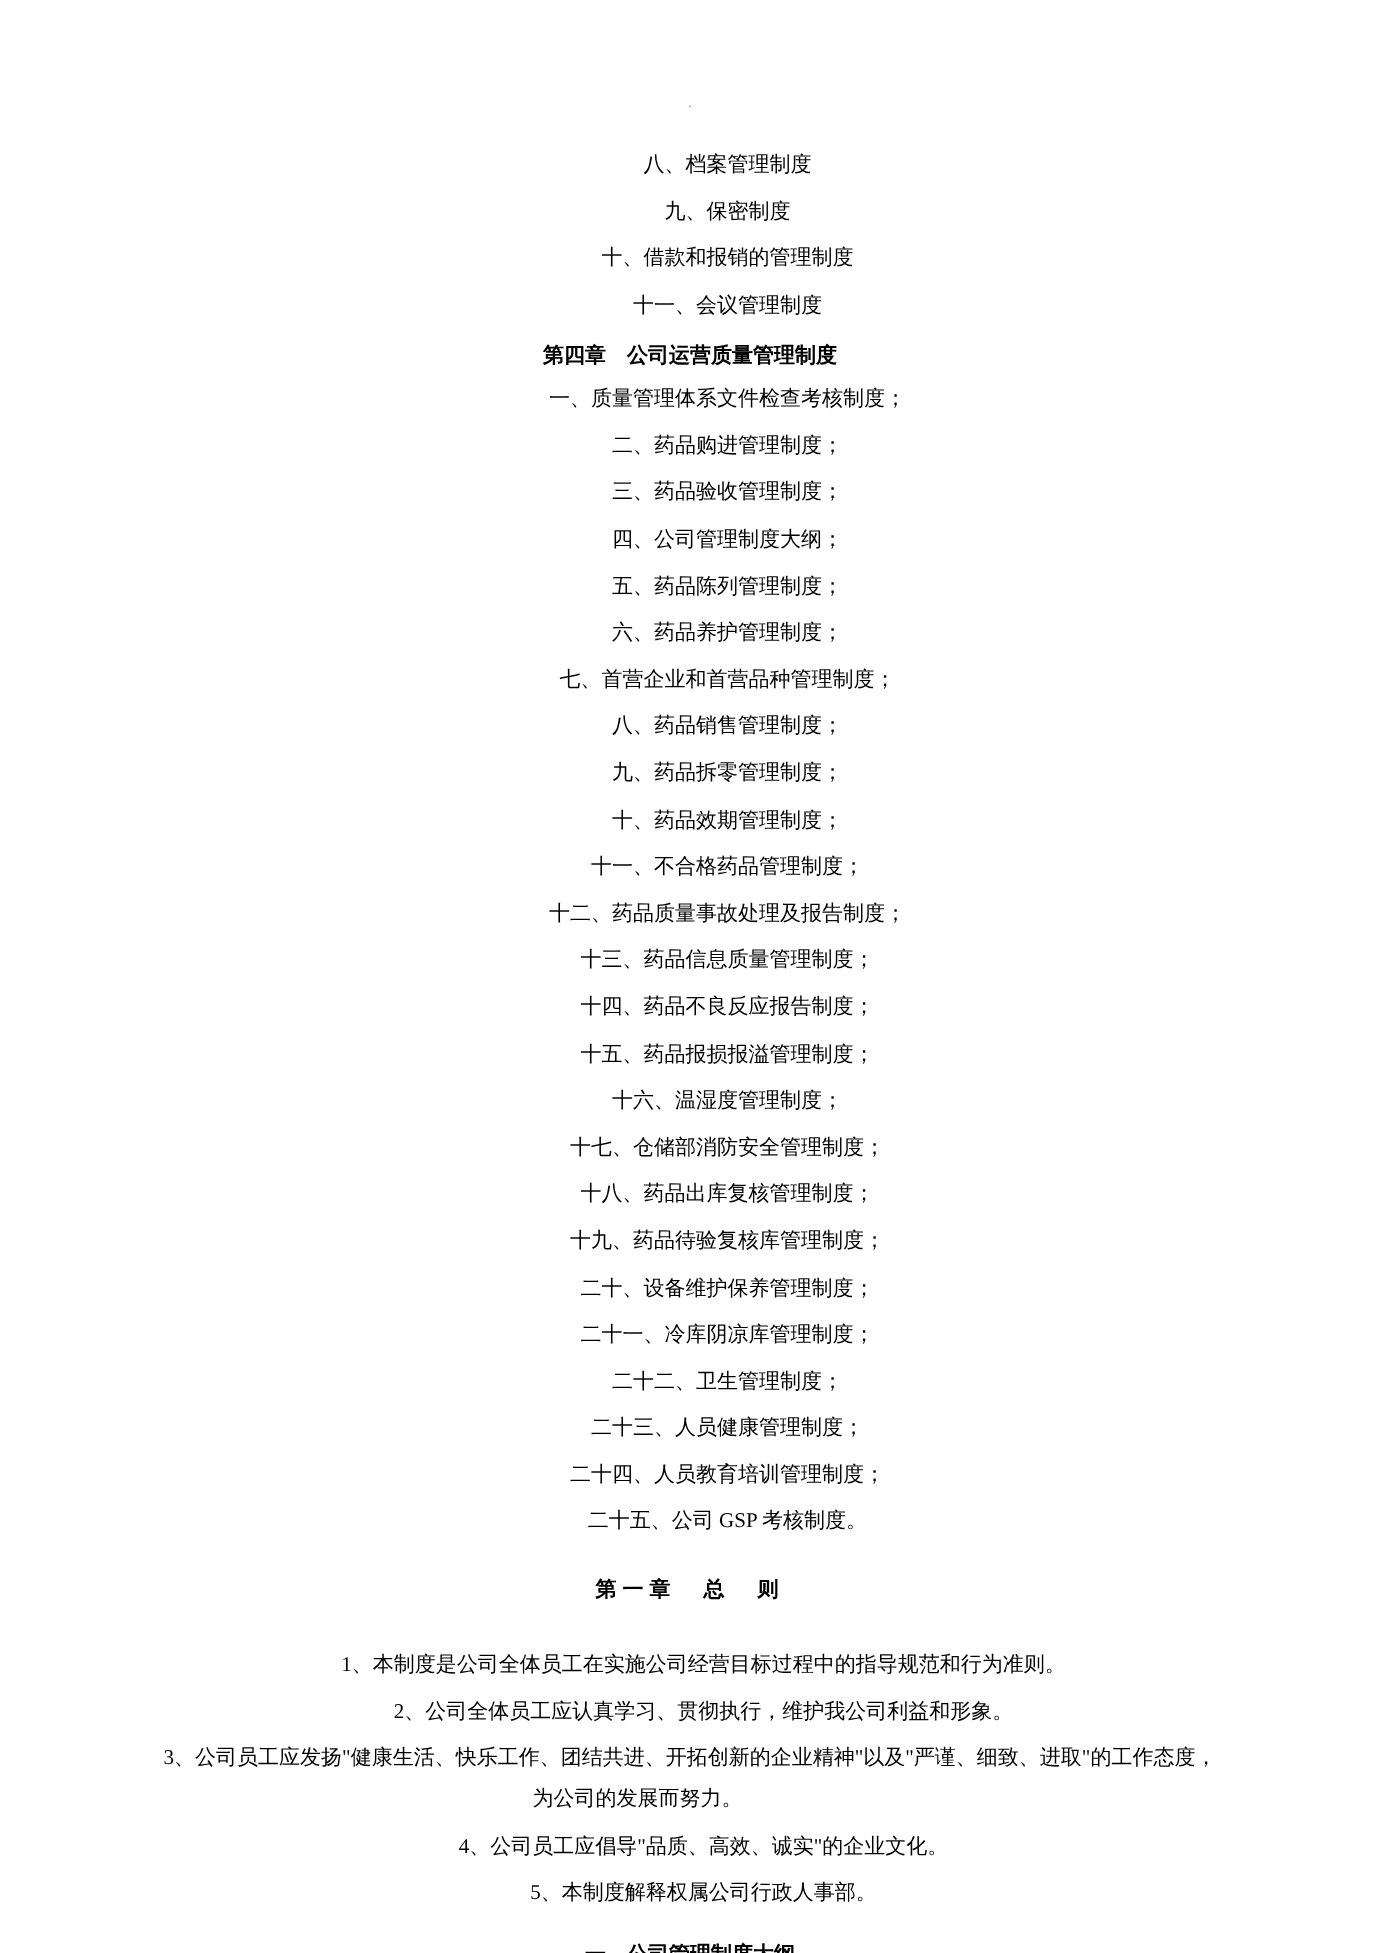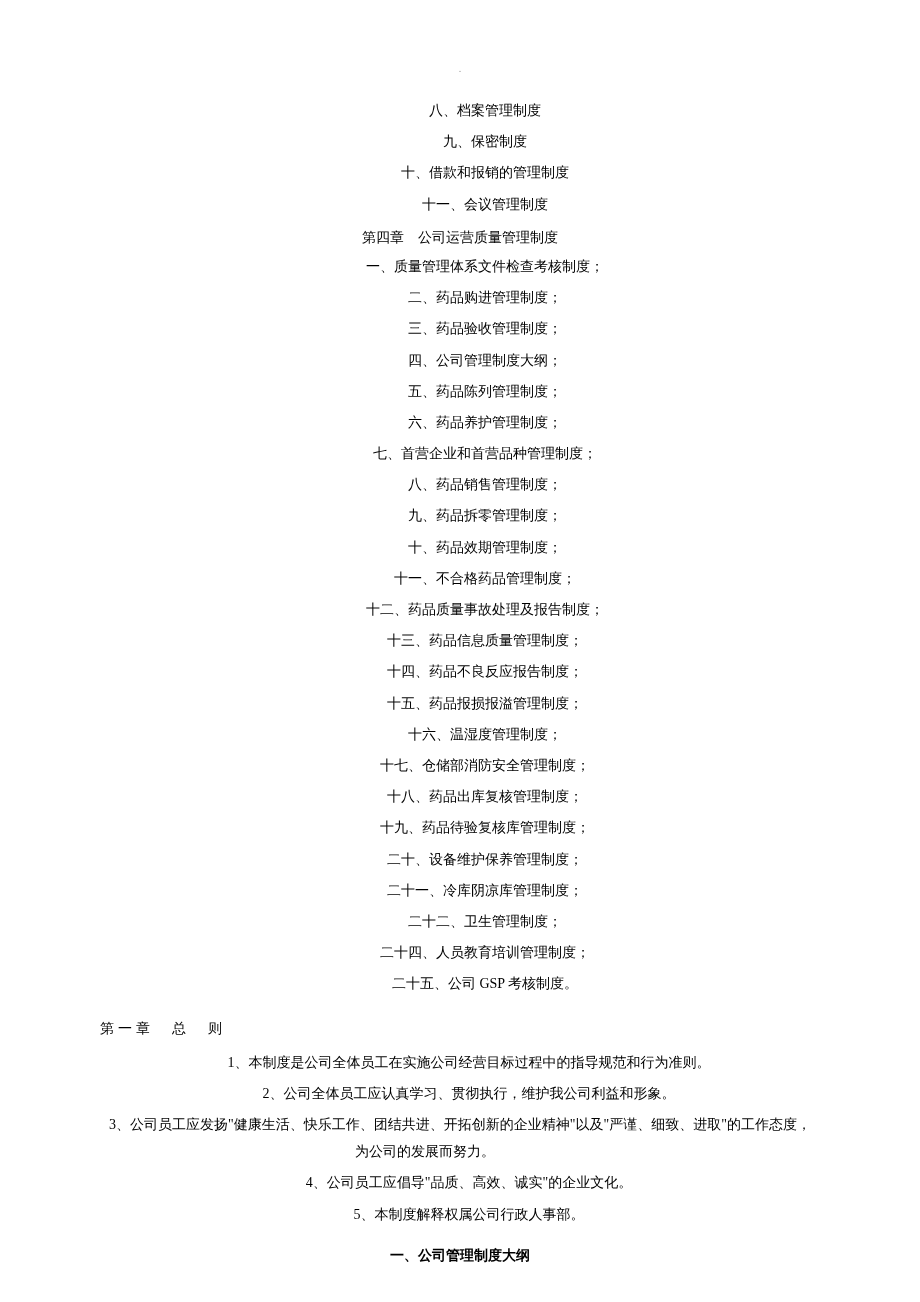--- a/index.html
+++ b/index.html
@@ -21,30 +21,30 @@
       padding-left: 50px;
     }
     .indent-2 {
       padding-left: 50px;
     }
     .para-indent {
       padding-left: 18px;
       text-indent: 0;
     }
     .chapter-heading {
-      font-weight: normal;
+      font-weight: bold;
       margin-top: 8px;
       margin-bottom: 4px;
     }
     .chapter-title {
-      text-align: left;
-      font-weight: normal;
+      text-align: center;
+      font-weight: bold;
       letter-spacing: 4px;
       margin-top: 20px;
-      margin-bottom: 8px;
+      margin-bottom: 25px;
     }
     .section-heading {
       font-weight: bold;
       margin-top: 16px;
       margin-bottom: 8px;
     }
     p {
       margin-bottom: 2px;
     }
     .line {
@@ -90,20 +90,21 @@
   <p class="indent-2 line">十三、药品信息质量管理制度；</p>
   <p class="indent-2 line">十四、药品不良反应报告制度；</p>
   <p class="indent-2 line">十五、药品报损报溢管理制度；</p>
   <p class="indent-2 line">十六、温湿度管理制度；</p>
   <p class="indent-2 line">十七、仓储部消防安全管理制度；</p>
   <p class="indent-2 line">十八、药品出库复核管理制度；</p>
   <p class="indent-2 line">十九、药品待验复核库管理制度；</p>
   <p class="indent-2 line">二十、设备维护保养管理制度；</p>
   <p class="indent-2 line">二十一、冷库阴凉库管理制度；</p>
   <p class="indent-2 line">二十二、卫生管理制度；</p>
+  <p class="indent-2 line">二十三、人员健康管理制度；</p>
   <p class="indent-2 line">二十四、人员教育培训管理制度；</p>
   <p class="indent-2 line">二十五、公司 GSP 考核制度。</p>
 </div>
 
 <p class="chapter-title">第一章　总　则</p>
 
 <div>
   <p class="para-indent line">1、本制度是公司全体员工在实施公司经营目标过程中的指导规范和行为准则。</p>
   <p class="para-indent line">2、公司全体员工应认真学习、贯彻执行，维护我公司利益和形象。</p>
   <p class="no-indent" style="margin-left:-70px; margin-right:-70px;">3、公司员工应发扬"健康生活、快乐工作、团结共进、开拓创新的企业精神"以及"严谨、细致、进取"的工作态度，</p>

